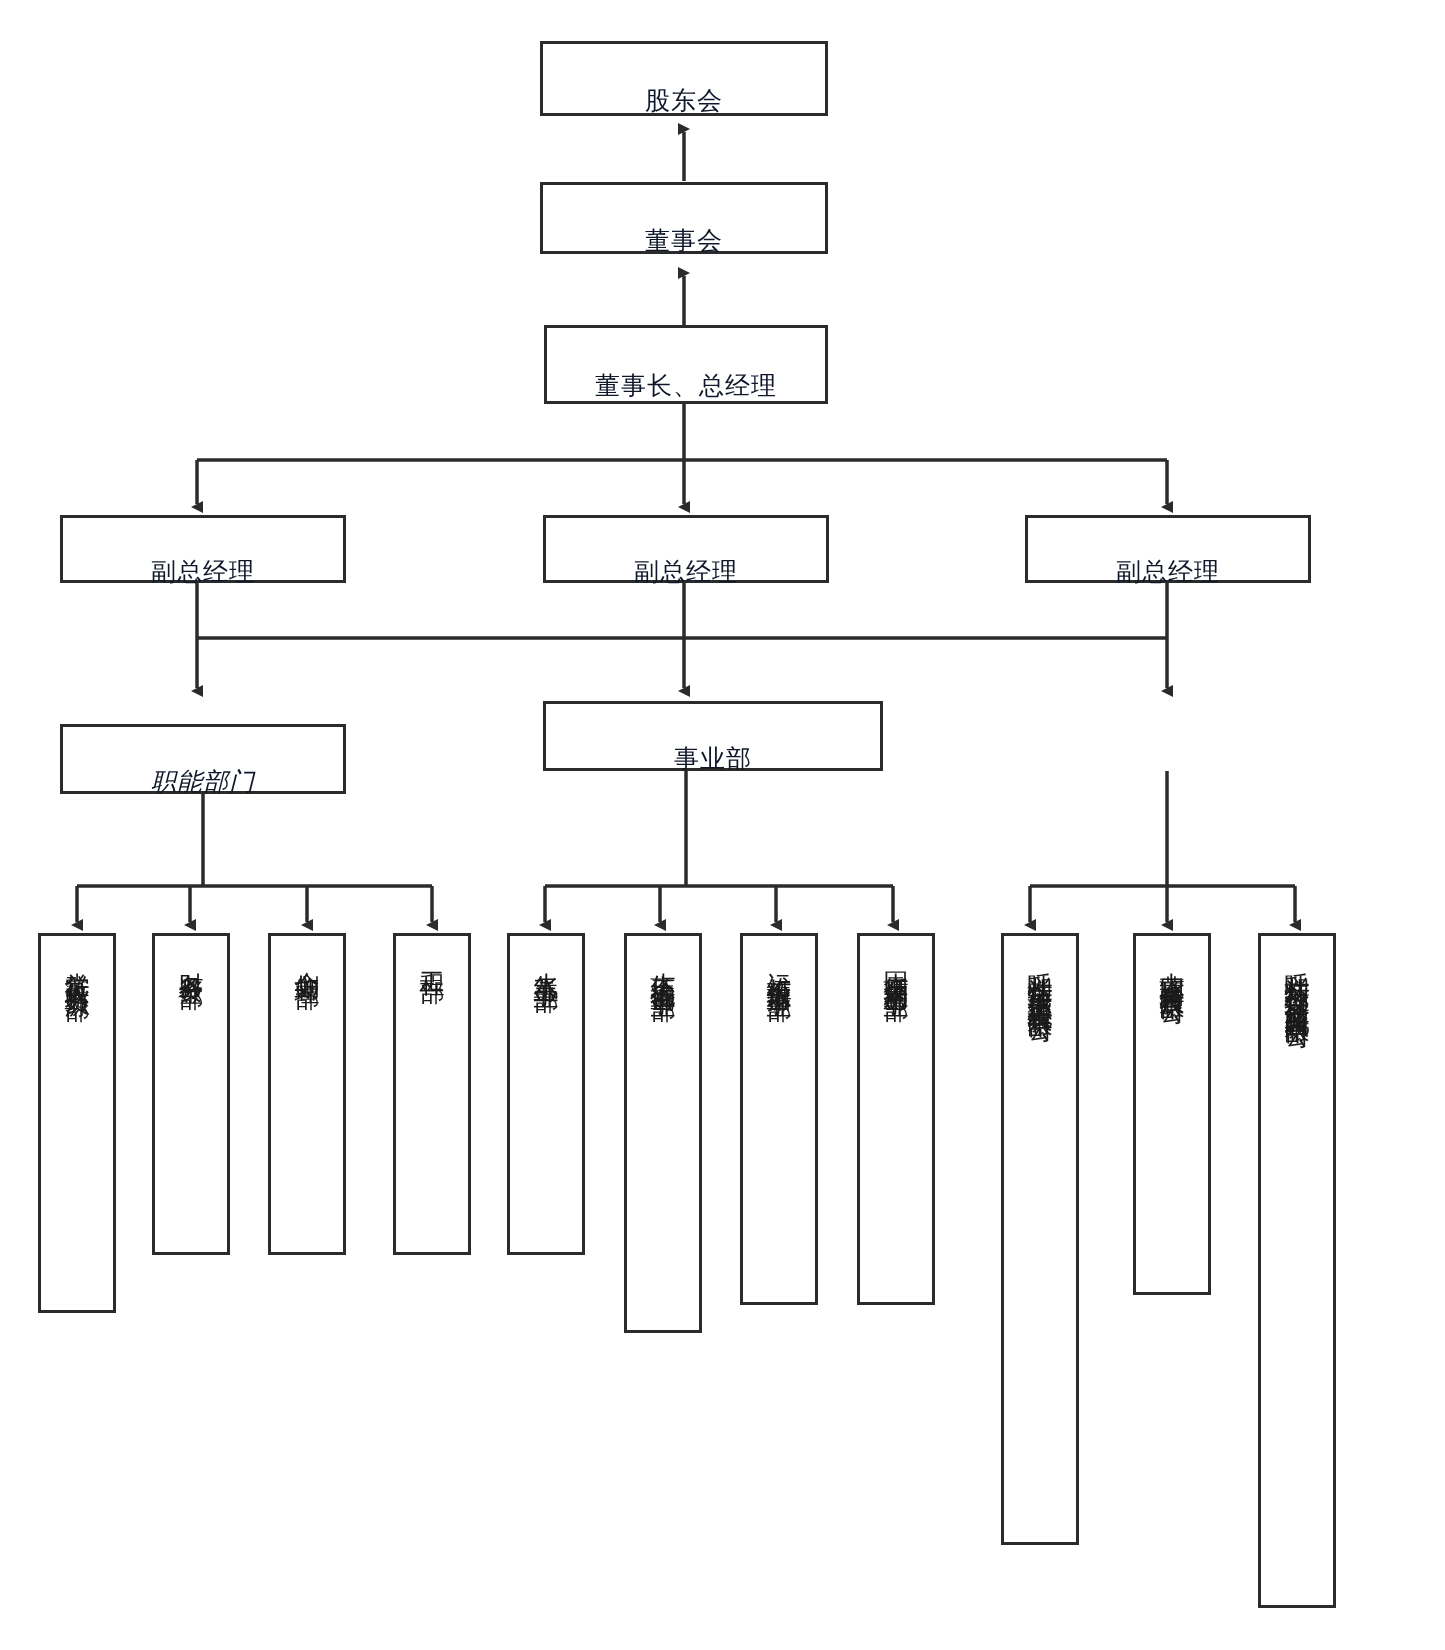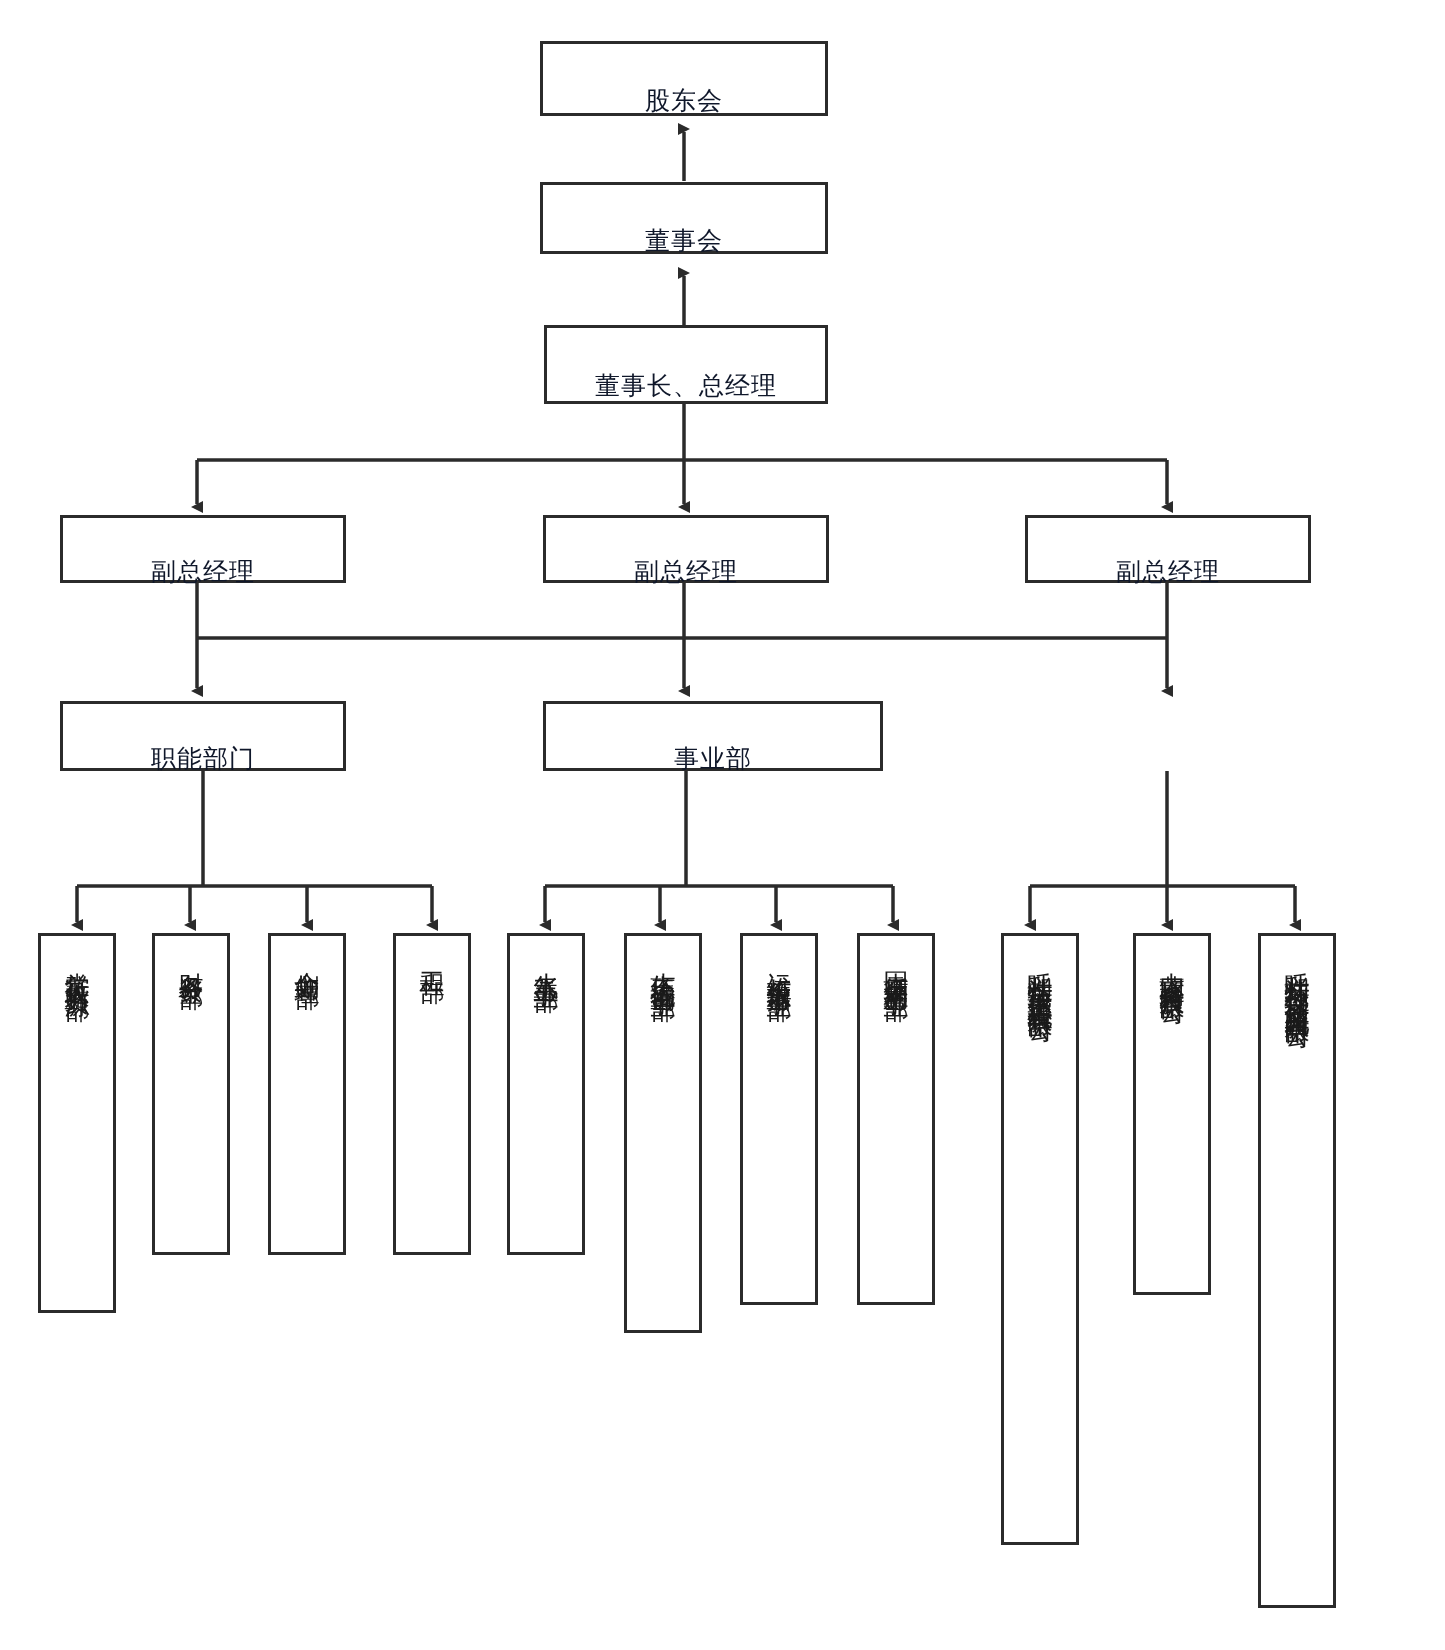--- a/index.html
+++ b/index.html
@@ -132,21 +132,21 @@
   <div class="node-box" style="left:60px; top:515px; width:286px; height:68px;">
     <span class="node-label-h">副总经理</span>
   </div>
   <div class="node-box" style="left:543px; top:515px; width:286px; height:68px;">
     <span class="node-label-h">副总经理</span>
   </div>
   <div class="node-box" style="left:1025px; top:515px; width:286px; height:68px;">
     <span class="node-label-h">副总经理</span>
   </div>
 
-  <div class="node-box" style="left:60px; top:701px; width:286px; height:70px;">
+  <div class="node-box" style="left:60px; top:724px; width:286px; height:70px;font-style:italic;">
     <span class="node-label-h">职能部门</span>
   </div>
   <div class="node-box" style="left:543px; top:701px; width:340px; height:70px;">
     <span class="node-label-h">事业部</span>
   </div>
 
   <div class="node-box vertical" style="left:38px; top:933px; width:78px; height:380px;">
     <span class="node-label-v">党群行政人力资源部</span>
   </div>
   <div class="node-box vertical" style="left:152px; top:933px; width:78px; height:322px;">

